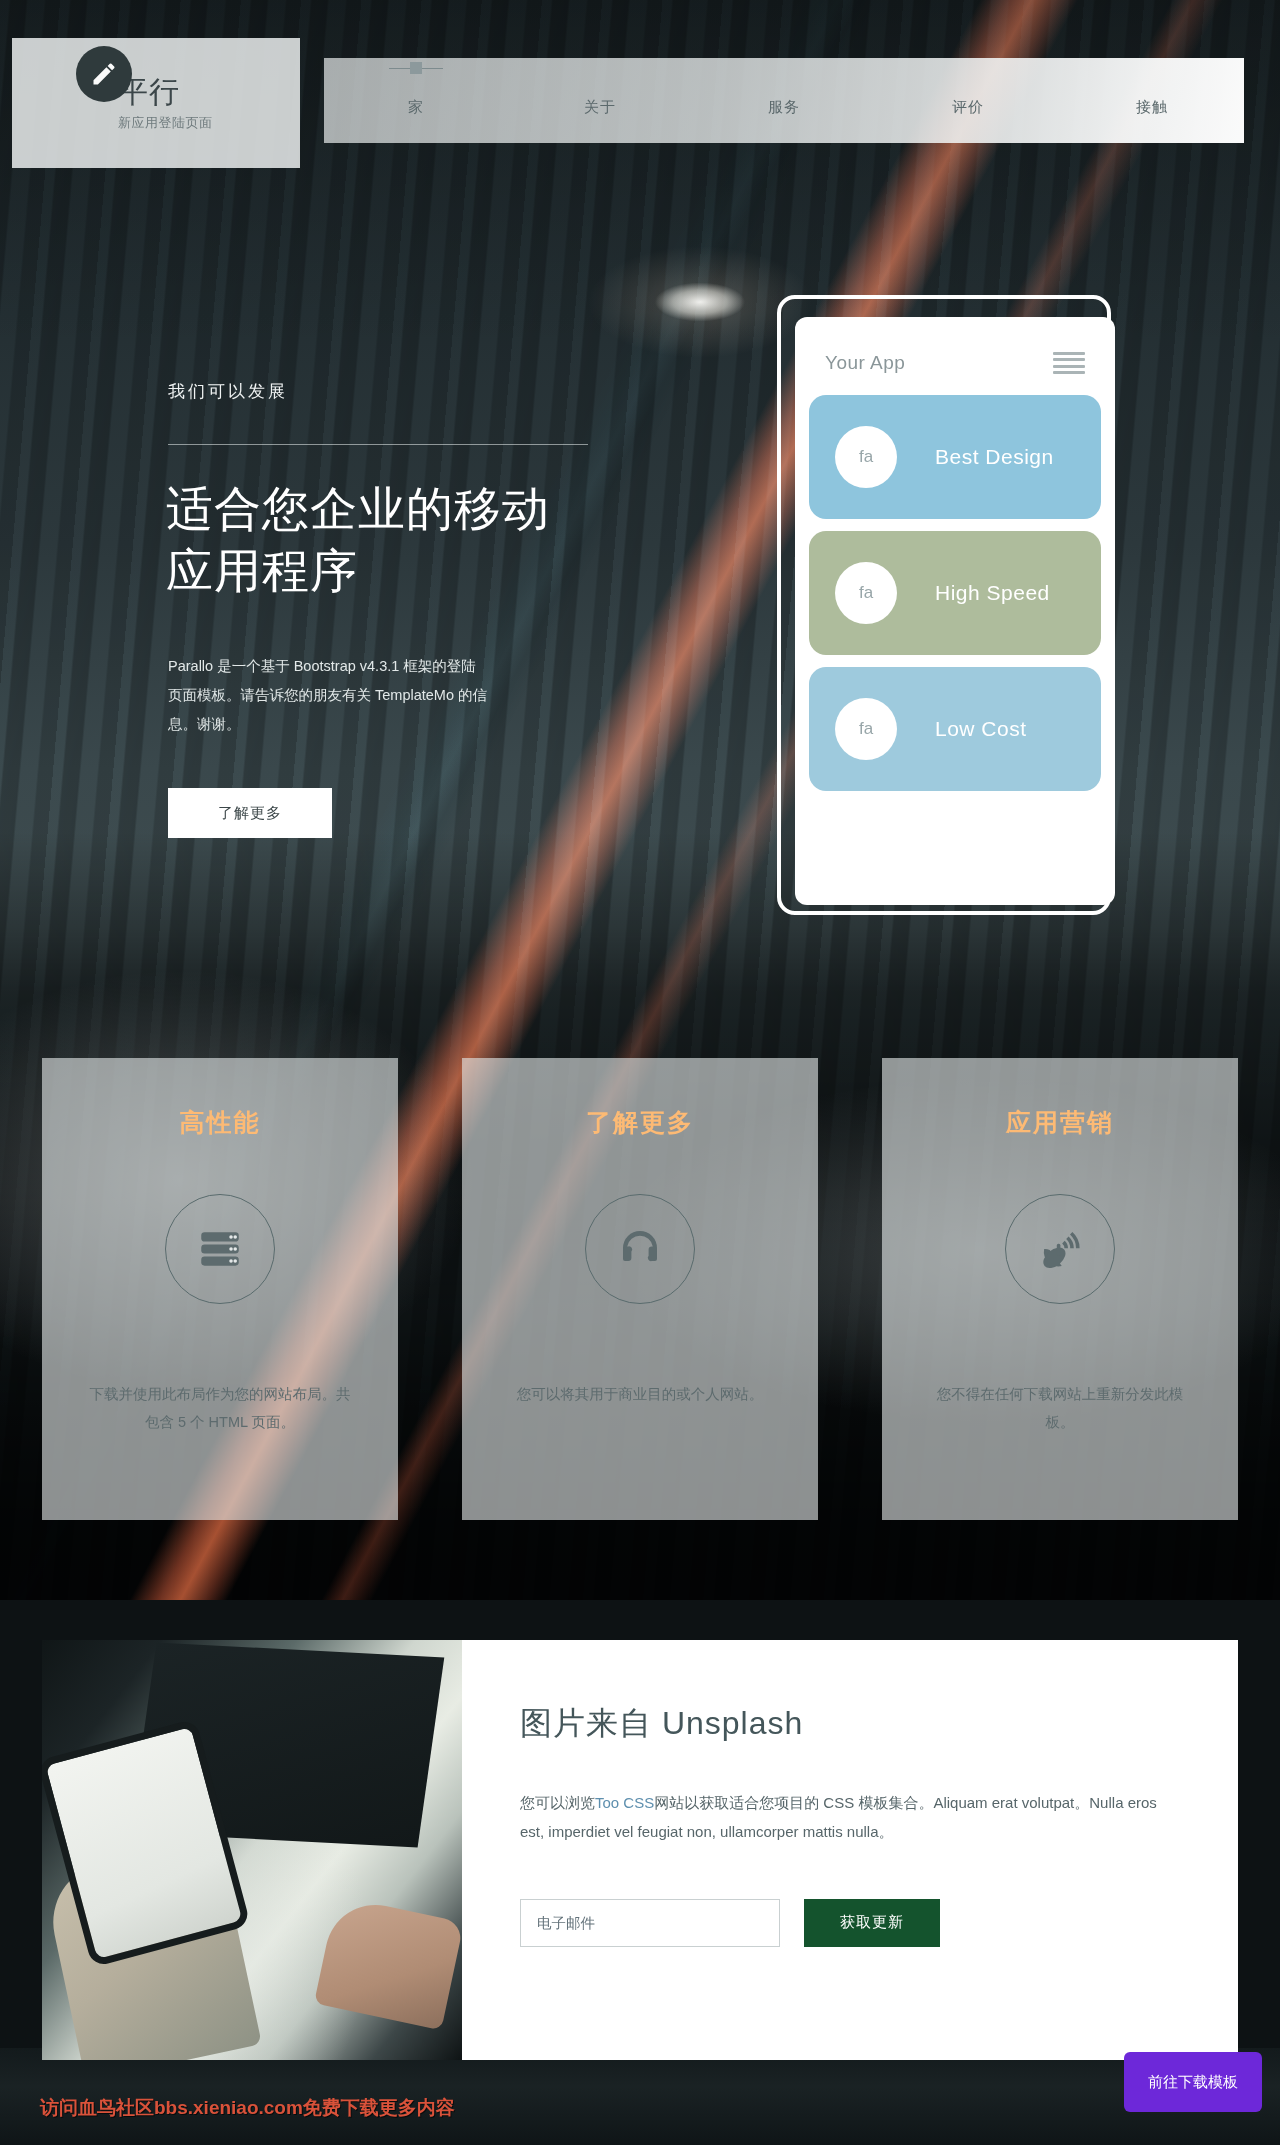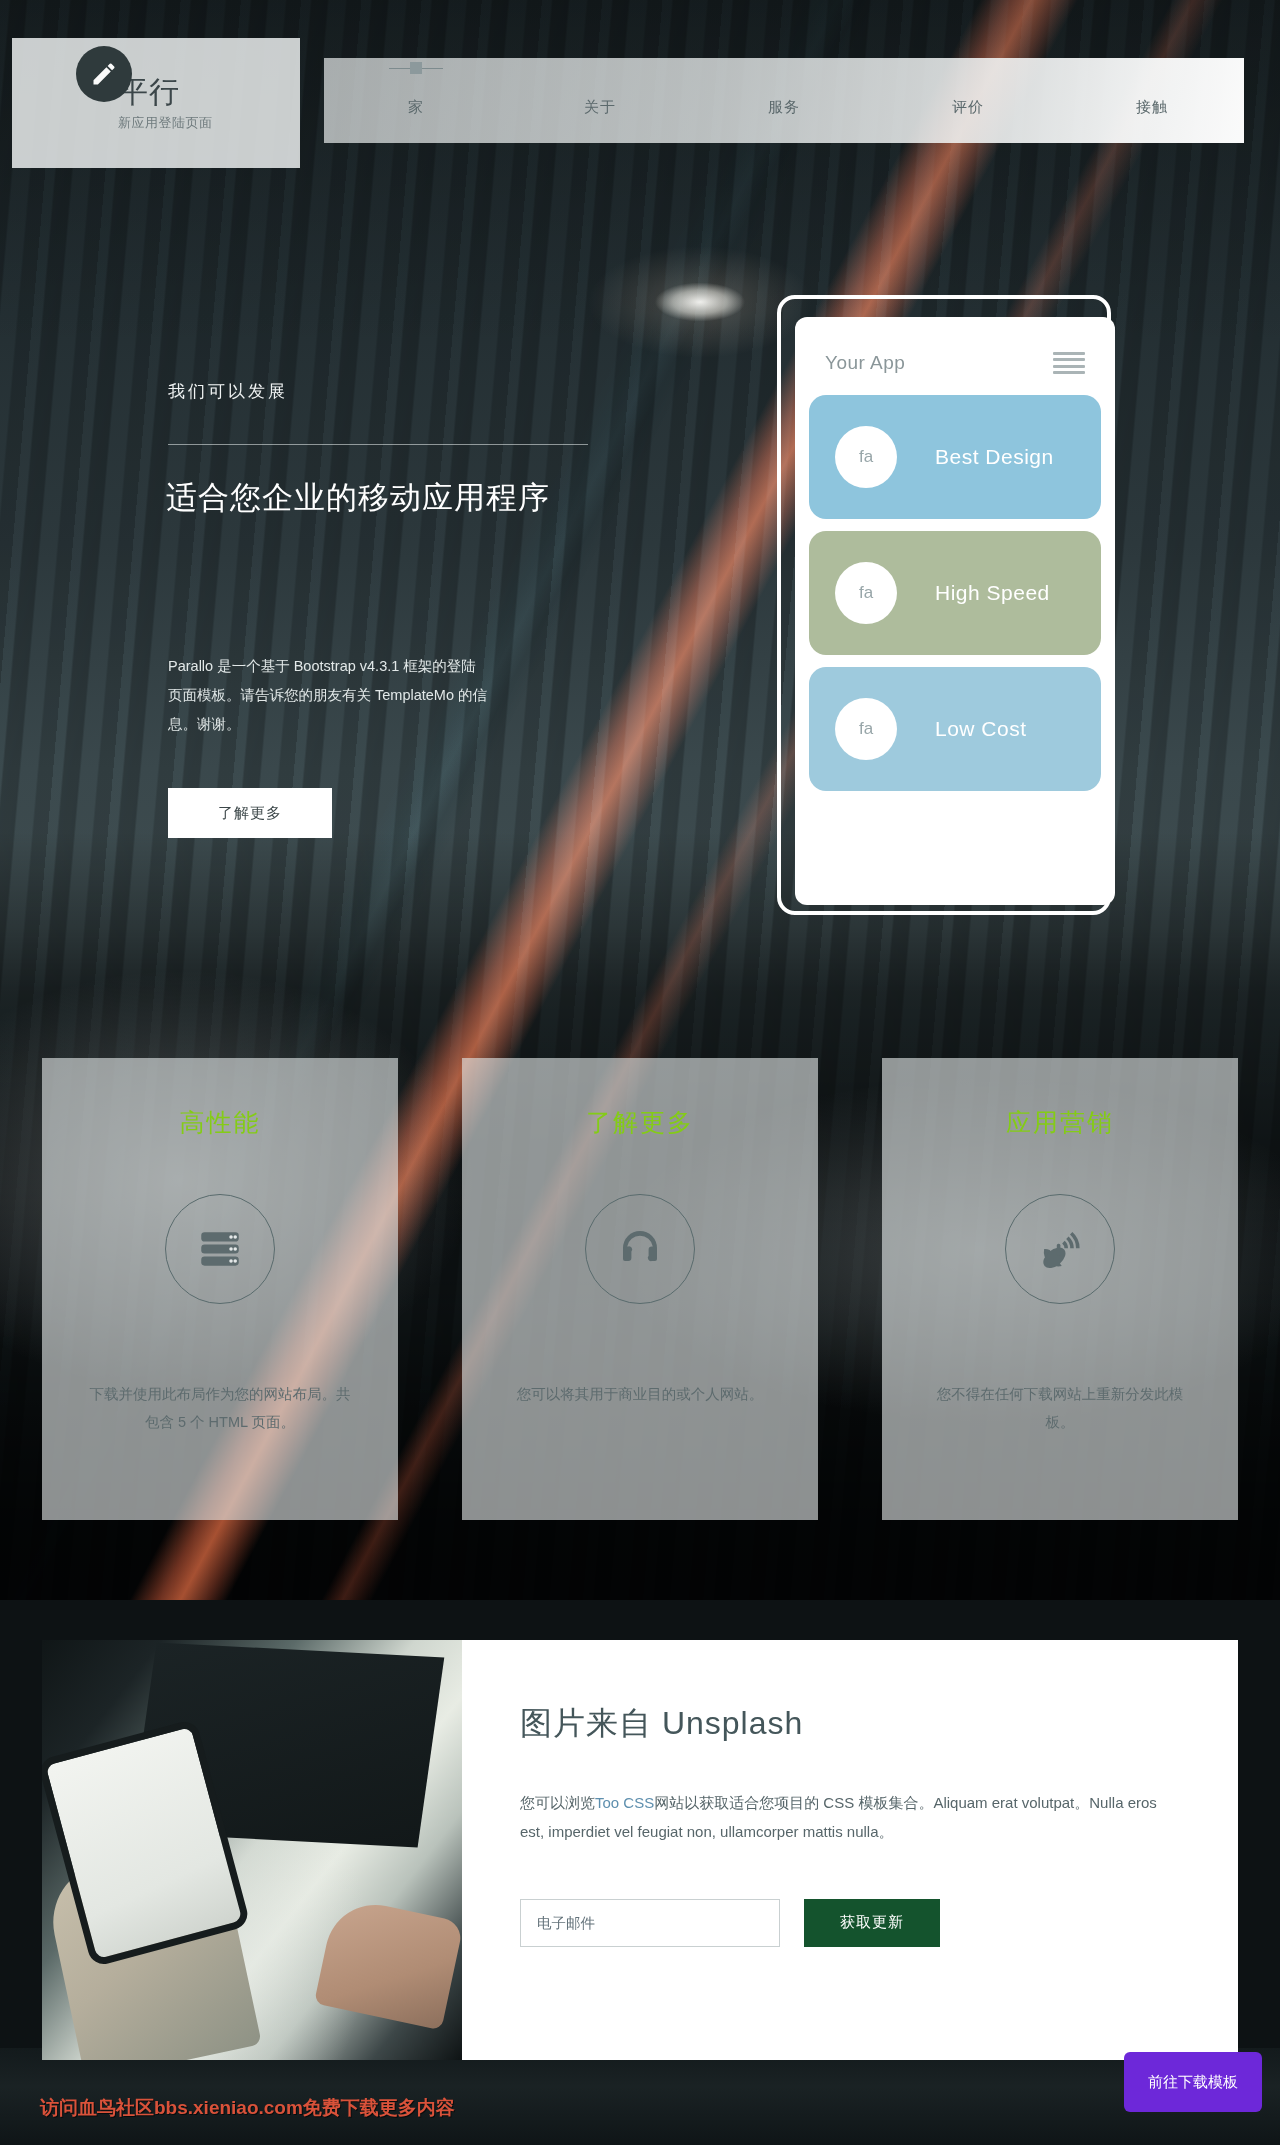--- a/index.html
+++ b/index.html
@@ -110,21 +110,21 @@
     position: absolute; left: 168px; top: 380px;
     font-size: 17px; color: #f0f3f3; letter-spacing: 3px;
   }
   .hero-rule {
     position: absolute; left: 168px; top: 444px;
     width: 420px; height: 1px; background: rgba(235,240,240,0.55);
   }
   .hero-h1 {
     position: absolute; left: 166px; top: 478px;
     width: 430px;
-    font-size: 31px; line-height: 1.32; color: #ffffff;
+    font-size: 47px; line-height: 1.32; color: #ffffff;
     font-weight: 400; letter-spacing: 1px;
   }
   .hero-p {
     position: absolute; left: 168px; top: 652px;
     width: 320px;
     font-size: 14.5px; line-height: 2.0; color: #e2e8e8;
   }
   .hero-btn {
     position: absolute; left: 168px; top: 788px;
     width: 164px; height: 50px;
@@ -173,21 +173,21 @@
   .fcard {
     position: absolute; top: 0;
     width: 356px; height: 462px;
     background: rgba(226,230,230,0.62);
     text-align: center;
     padding-top: 48px;
   }
   .fcard.c1 { left: 42px; }
   .fcard.c2 { left: 462px; }
   .fcard.c3 { left: 882px; }
-  .fcard h3 { font-size: 25px; color: #84cc16; font-weight: 400; letter-spacing: 2px; }
+  .fcard h3 { font-size: 25px; color: #fdba74; font-weight: 700; letter-spacing: 2px; }
   .ficon {
     width: 110px; height: 110px; margin: 55px auto 0;
     border-radius: 50%;
     border: 1.5px solid #596b6d;
     display: flex; align-items: center; justify-content: center;
   }
   .fcard p {
     margin: 76px 42px 0;
     font-size: 14.5px; line-height: 1.95; color: #5d6b6e;
   }

